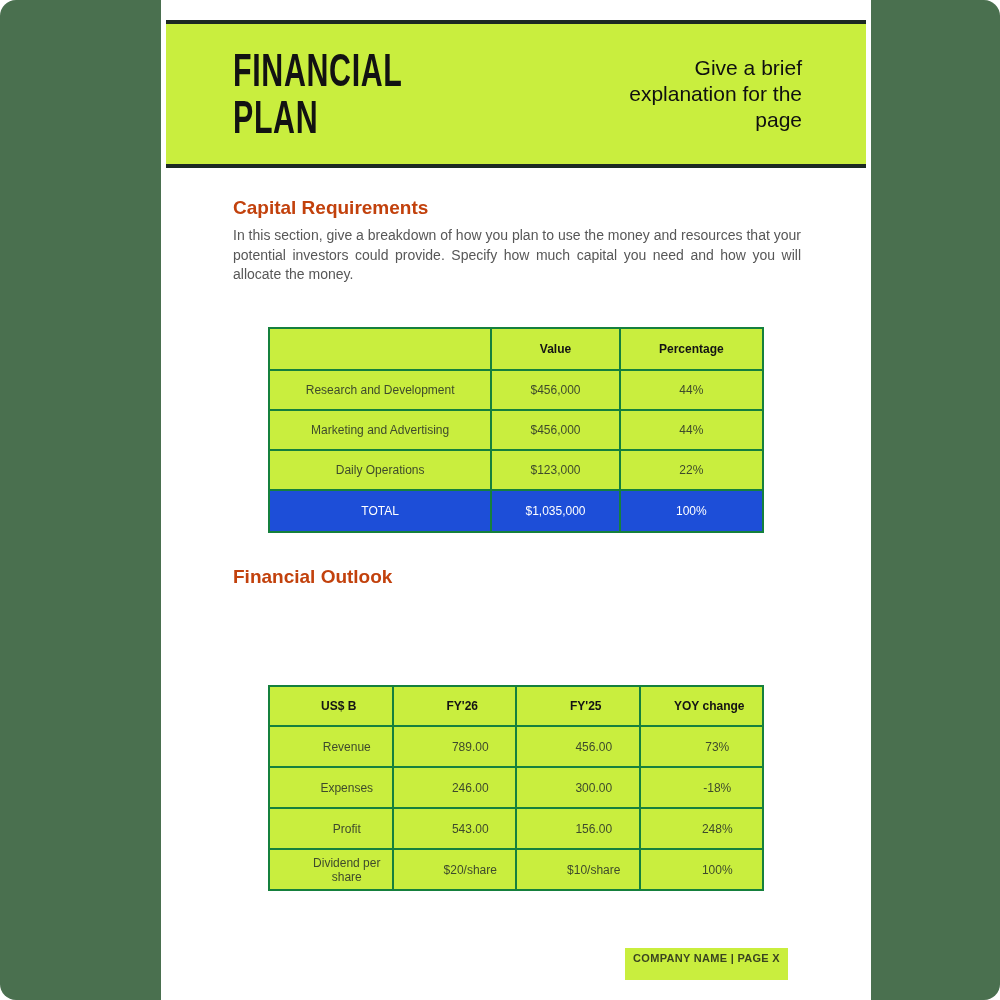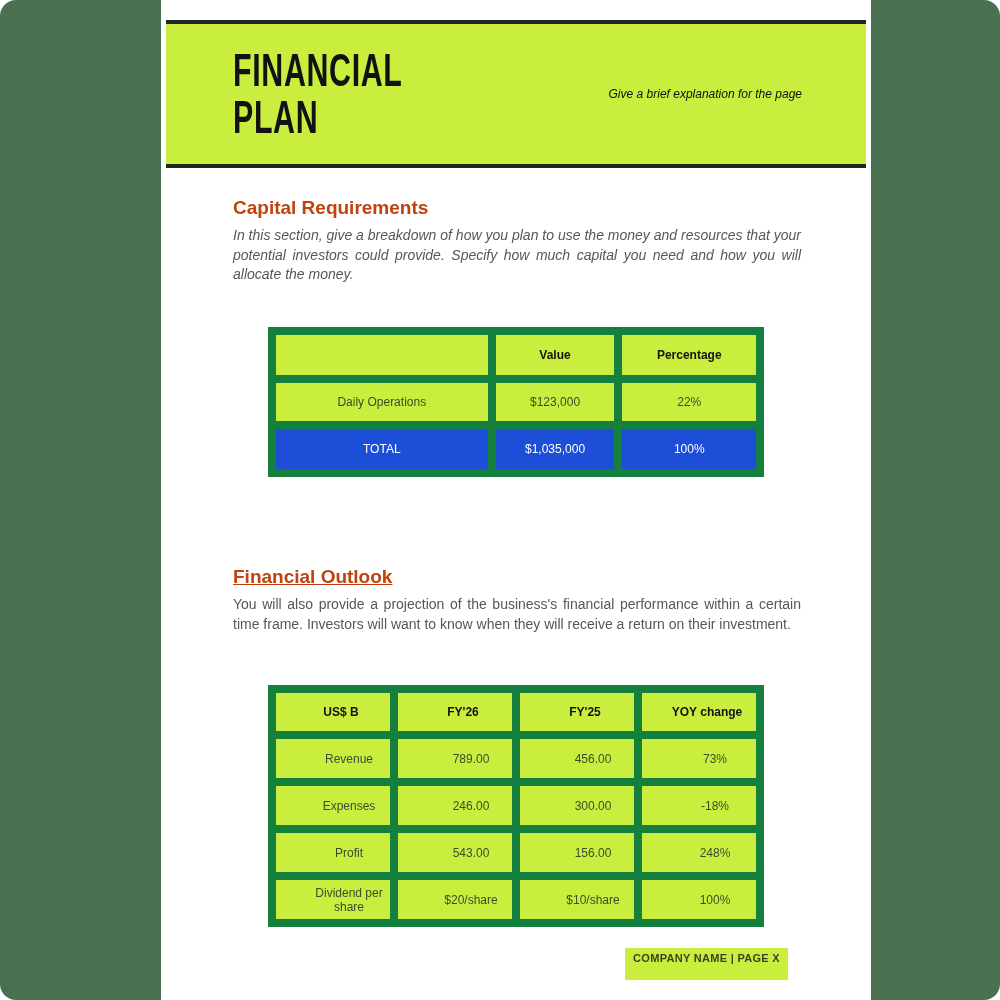--- a/index.html
+++ b/index.html
@@ -6,30 +6,30 @@
   .canvas{position:relative;width:1000px;height:1000px;background:#4a704f;border-radius:16px;overflow:hidden;}
   .paper{position:absolute;left:145px;top:0;width:710px;height:1000px;background:#ffffff;margin-left:16px;}
 
   
   .banner{position:absolute;left:5px;top:20px;width:700px;height:148px;box-sizing:border-box;
     background:#c9ee3e;border-top:4px solid #1c2922;border-bottom:4px solid #1c2922;
     display:flex;align-items:center;justify-content:space-between;padding:0 64px 0 67px;}
   .title{font-size:46px;line-height:47px;font-weight:700;color:#121212;
     transform:scaleX(0.66);transform-origin:left center;white-space:nowrap;letter-spacing:1px;}
   .title span{display:block;}
-  .subtitle{width:212px;font-size:12px;line-height:26px;color:#101010;text-align:right;font-style:italic;}
+  .subtitle{width:212px;font-size:21px;line-height:26px;color:#101010;text-align:right;}
 
   
   .sec-heading{position:absolute;left:72px;margin:0;font-size:19px;font-weight:700;color:#c2410c;}
   .sec-body{position:absolute;left:72px;width:568px;margin:0;font-size:14px;line-height:19.5px;
     color:#575757;text-align:justify;}
 
   
   table{position:absolute;left:107px;width:496px;border-collapse:collapse;table-layout:fixed;}
-  td,th{border:8px solid #15803d;background:#c9ee3e;text-align:center;vertical-align:middle;
+  td,th{border:2px solid #15803d;background:#c9ee3e;text-align:center;vertical-align:middle;
     font-size:12px;color:#3e4a2c;padding:0 4px;}
   th{font-weight:700;color:#141414;}
   #capital-table th{height:40px;}
   #capital-table td{height:38px;}
   #capital-table tr.total-row td{background:#1d4ed8;color:#ffffff;font-weight:400;height:40px;}
   #capital-table col.c1{width:45%;} #capital-table col.c2{width:26%;} #capital-table col.c3{width:29%;}
   #outlook-table th{height:38px;padding-left:20px;}
   #outlook-table td{height:39px;padding-left:36px;}
   #outlook-table col{width:25%;}
 
@@ -46,49 +46,58 @@
 
     <div class="banner">
       <div class="title">
         <span>FINANCIAL</span>
         <span>PLAN</span>
       </div>
       <div class="subtitle">Give a brief explanation for the page</div>
     </div>
 
     <h2 class="sec-heading" style="top:197px;">Capital Requirements</h2>
-    <p class="sec-body" style="top:226px;font-style:italic;">In this section, give a breakdown of how you plan to use the money and resources that your potential investors could provide. Specify how much capital you need and how you will allocate the money.</p>
+    <p class="sec-body" style="top:226px;">In this section, give a breakdown of how you plan to use the money and resources that your potential investors could provide. Specify how much capital you need and how you will allocate the money.</p>
 
     <table id="capital-table" style="top:327px;">
       <colgroup>
           <col class="c1">
           <col class="c2">
           <col class="c3">
         </colgroup>
       <tbody>
           <tr>
         <th></th>
         <th>Value</th>
         <th>Percentage</th>
       </tr>
       <tr>
+        <td>Research and Development</td>
+        <td>$456,000</td>
+        <td>44%</td>
+      </tr>
+      <tr>
+        <td>Marketing and Advertising</td>
+        <td>$456,000</td>
+        <td>44%</td>
+      </tr>
+      <tr>
         <td>Daily Operations</td>
         <td>$123,000</td>
         <td>22%</td>
       </tr>
       <tr class="total-row">
         <td>TOTAL</td>
         <td>$1,035,000</td>
         <td>100%</td>
       </tr>
     </tbody>
       </table>
 
-    <h2 class="sec-heading" style="top:566px;text-decoration:underline;">Financial Outlook</h2>
-    <p class="sec-body" style="top:595px;">You will also provide a projection of the business's financial performance within a certain time frame. Investors will want to know when they will receive a return on their investment.</p>
+    <h2 class="sec-heading" style="top:566px;">Financial Outlook</h2>
 
     <table id="outlook-table" style="top:685px;">
       <colgroup>
           <col>
           <col>
           <col>
           <col>
         </colgroup>
       <tbody>
           <tr>

